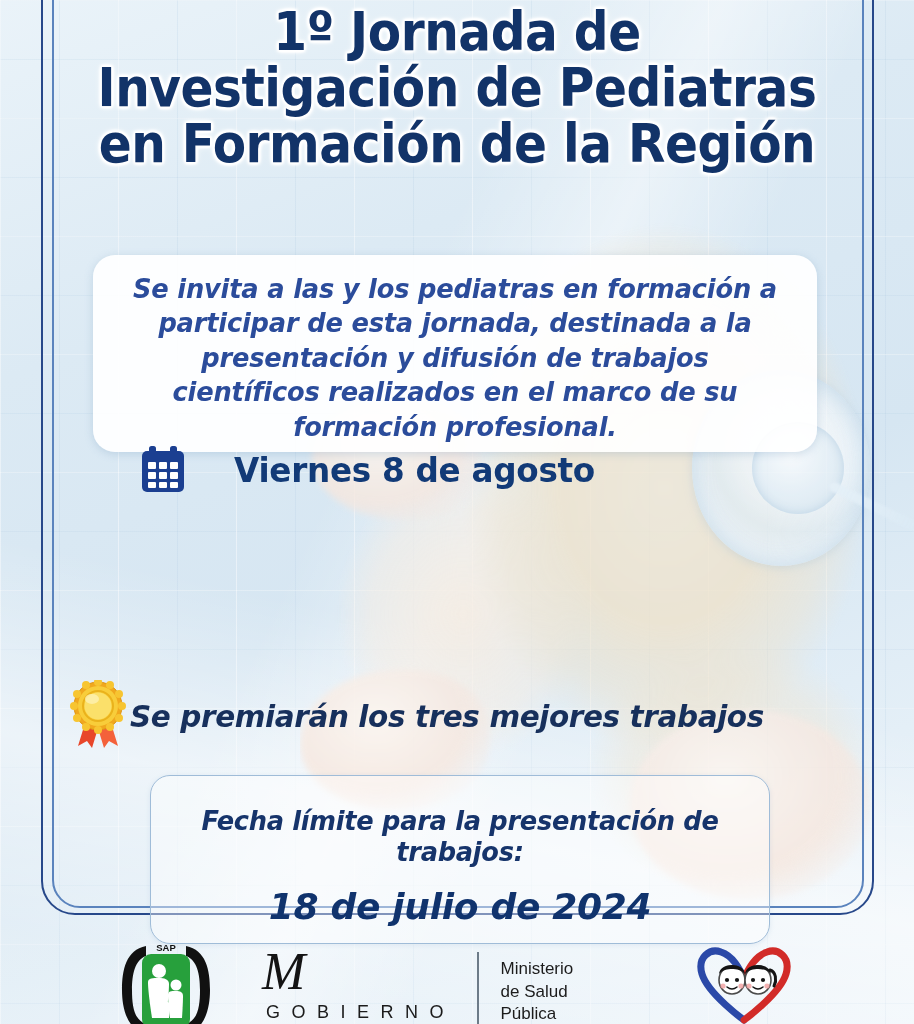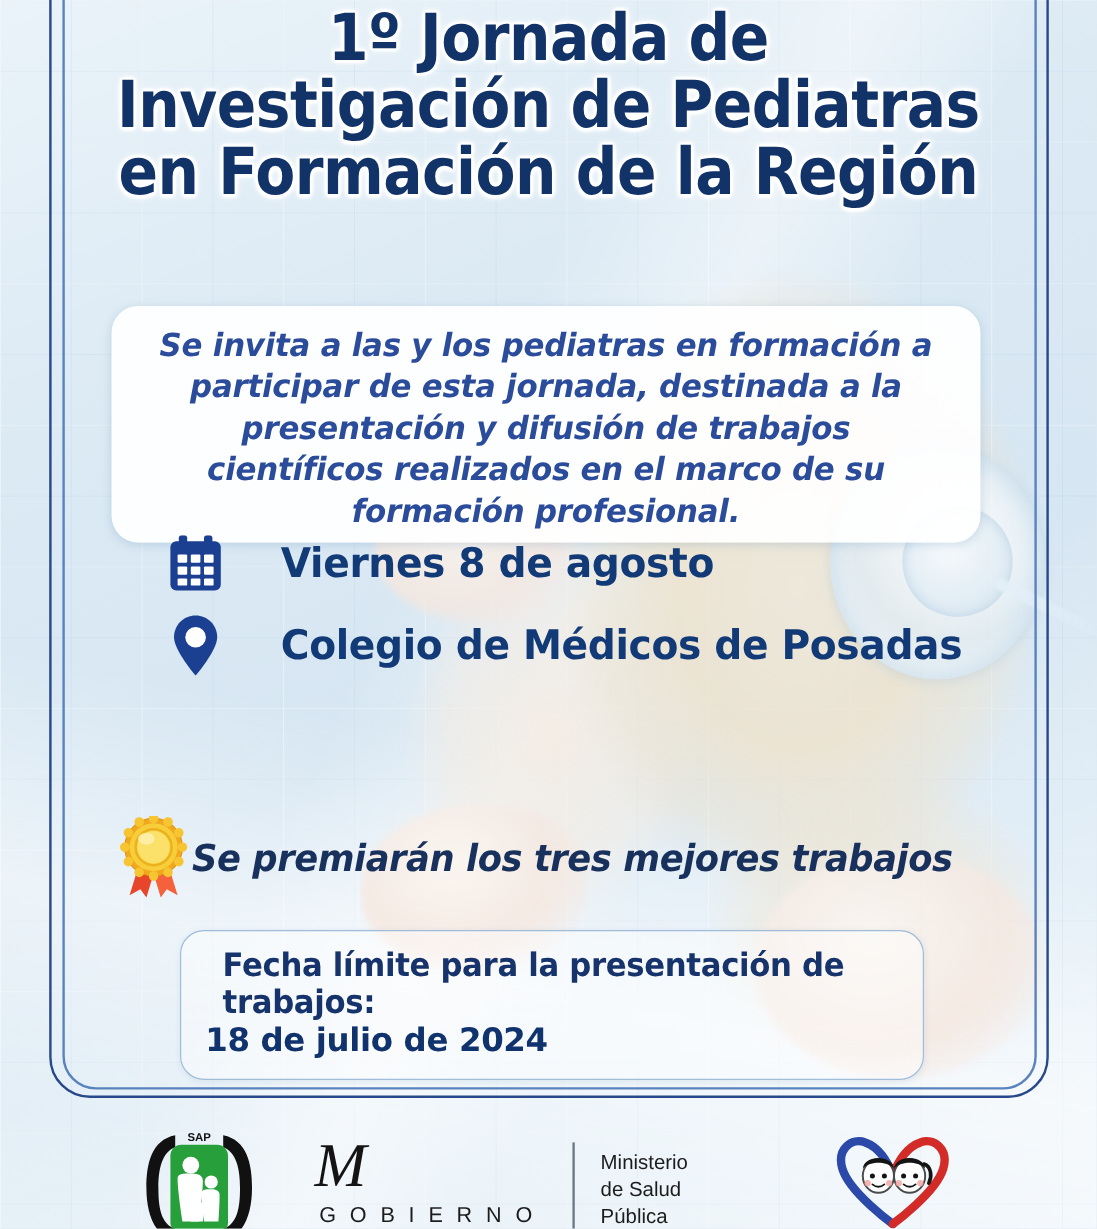--- a/index.html
+++ b/index.html
@@ -215,61 +215,62 @@
     transform-origin: left center;
   }
 
   
   .prize-row {
     position: absolute;
     left: 68px; top: 680px;
     width: 790px;
     display: flex;
     align-items: center;
-    justify-content: center;
   }
   .prize-icon { width: 62px; min-width: 62px; height: 72px; }
   .prize-text {
     font-family: "DejaVu Sans", "Liberation Sans", sans-serif;
     font-size: 31px;
     font-weight: bold;
     font-style: italic;
     color: #17305c;
     letter-spacing: -.4px;
     white-space: nowrap;
     transform: scaleX(.95);
     transform-origin: left center;
   }
 
   
   .deadline-card {
     position: absolute;
     left: 150px; top: 775px;
     width: 620px;
-    padding: 13px 20px 16px;
+    padding: 29px 20px 16px;
     background: rgba(255,255,255,.42);
     border: 1.5px solid #9fbcd8;
     border-radius: 20px;
+    text-align: center;
     box-shadow: 0 1px 5px rgba(130,165,200,.18);
+    font-style: italic;
   }
   .deadline-title {
     font-family: "DejaVu Sans", "Liberation Sans", sans-serif;
     font-size: 27px;
     font-weight: bold;
     color: #16346b;
     letter-spacing: -.3px;
     transform: scaleX(.95);
     display: block;
   }
   .deadline-date {
     font-family: "DejaVu Sans", "Liberation Sans", sans-serif;
-    font-size: 27px;
+    font-size: 36px;
     font-weight: bold;
     color: #10336d;
-    margin-top: 1px;
+    margin-top: 19px;
     letter-spacing: -.3px;
     display: block;
   }
   .deadline-email {
     font-family: "Liberation Sans", sans-serif;
     font-size: 23px;
     font-weight: normal;
     color: #2a456f;
     margin-top: 4px;
     letter-spacing: -.1px;
@@ -424,29 +425,20 @@
               <rect x="8" y="36" width="8" height="6" rx="1"></rect>
               <rect x="19" y="36" width="8" height="6" rx="1"></rect>
               <rect x="30" y="36" width="8" height="6" rx="1"></rect>
             </g>
           </svg>
         </span>
         <span class="info-label">Viernes 8 de agosto</span>
       </div>
 
 
-      <div class="info-row">
-        <span class="info-icon">
-          <svg width="38" height="52" viewBox="0 0 38 52" aria-hidden="true">
-            <path d="M19 1 C9 1 1 9 1 19 C1 30 19 51 19 51 C19 51 37 30 37 19 C37 9 29 1 19 1 Z" fill="#1b3f91"></path>
-            <circle cx="19" cy="19" r="8.6" fill="#ffffff"></circle>
-          </svg>
-        </span>
-        <span class="info-label">Colegio de Médicos de Posadas</span>
-      </div>
 
     </div>
 
     <div class="prize-row">
       <span class="prize-icon">
         <svg width="60" height="70" viewBox="0 0 60 70" aria-hidden="true">
           <path d="M18 40 L10 66 L19 61 L24 68 L31 45 Z" fill="#e8462a"></path>
           <path d="M42 40 L50 66 L41 61 L36 68 L29 45 Z" fill="#f4613a"></path>
           <g>
             <circle cx="30" cy="26" r="24" fill="#f0a81e"></circle>

